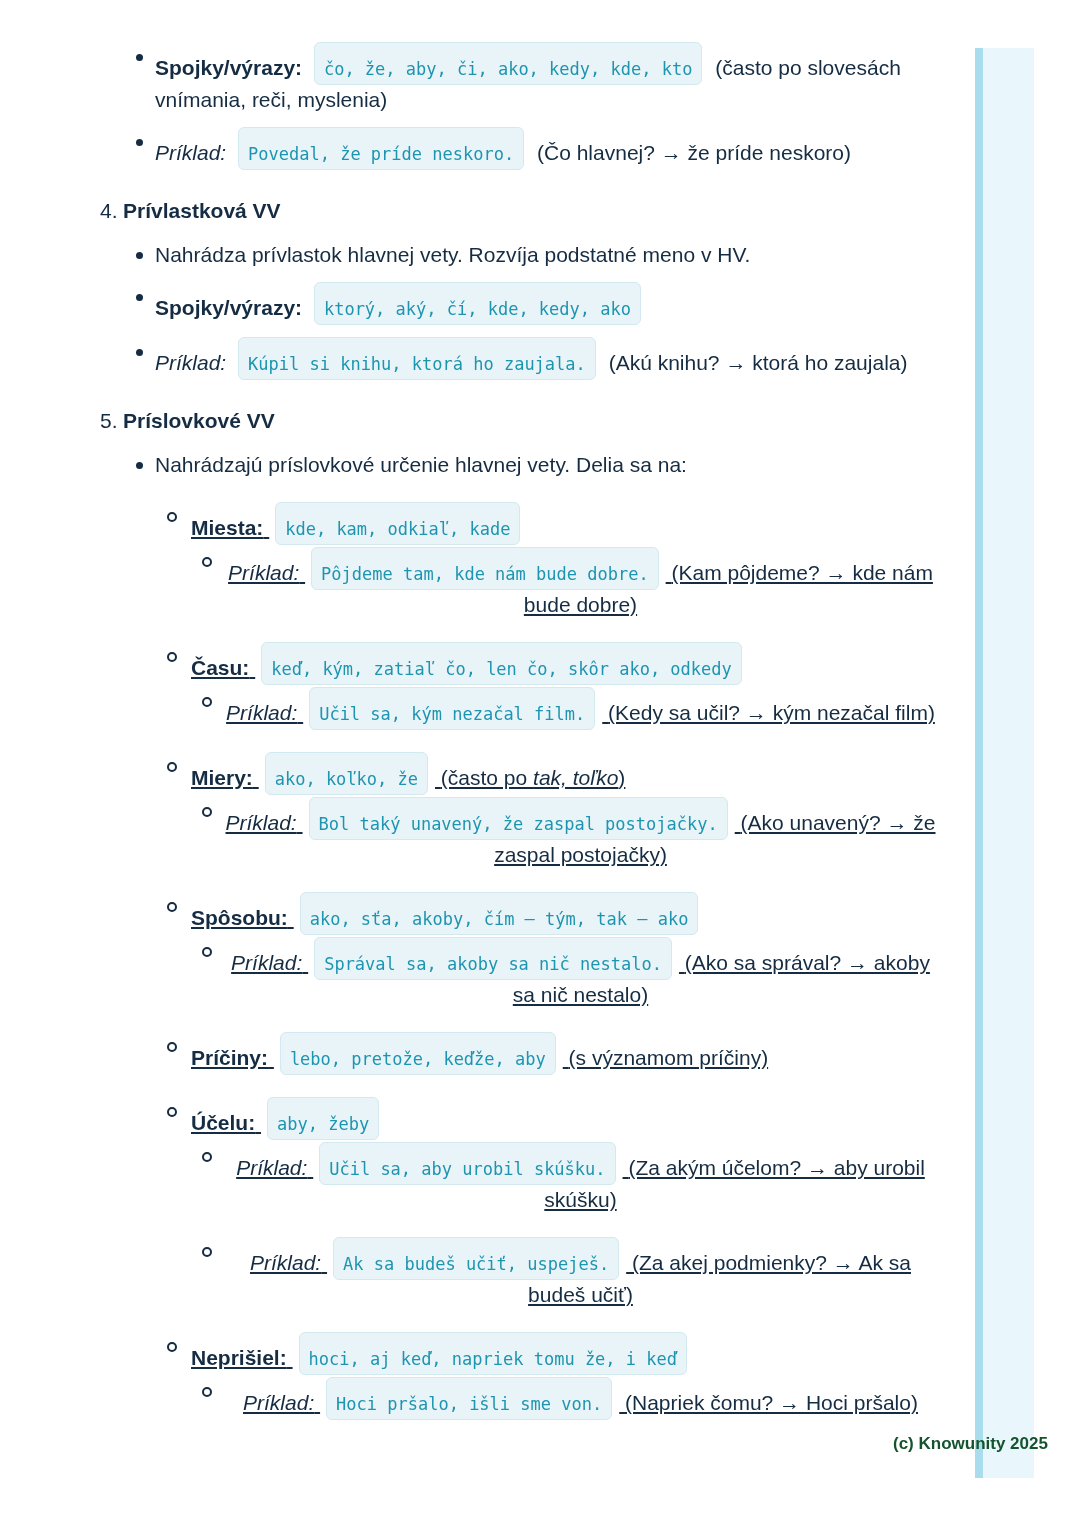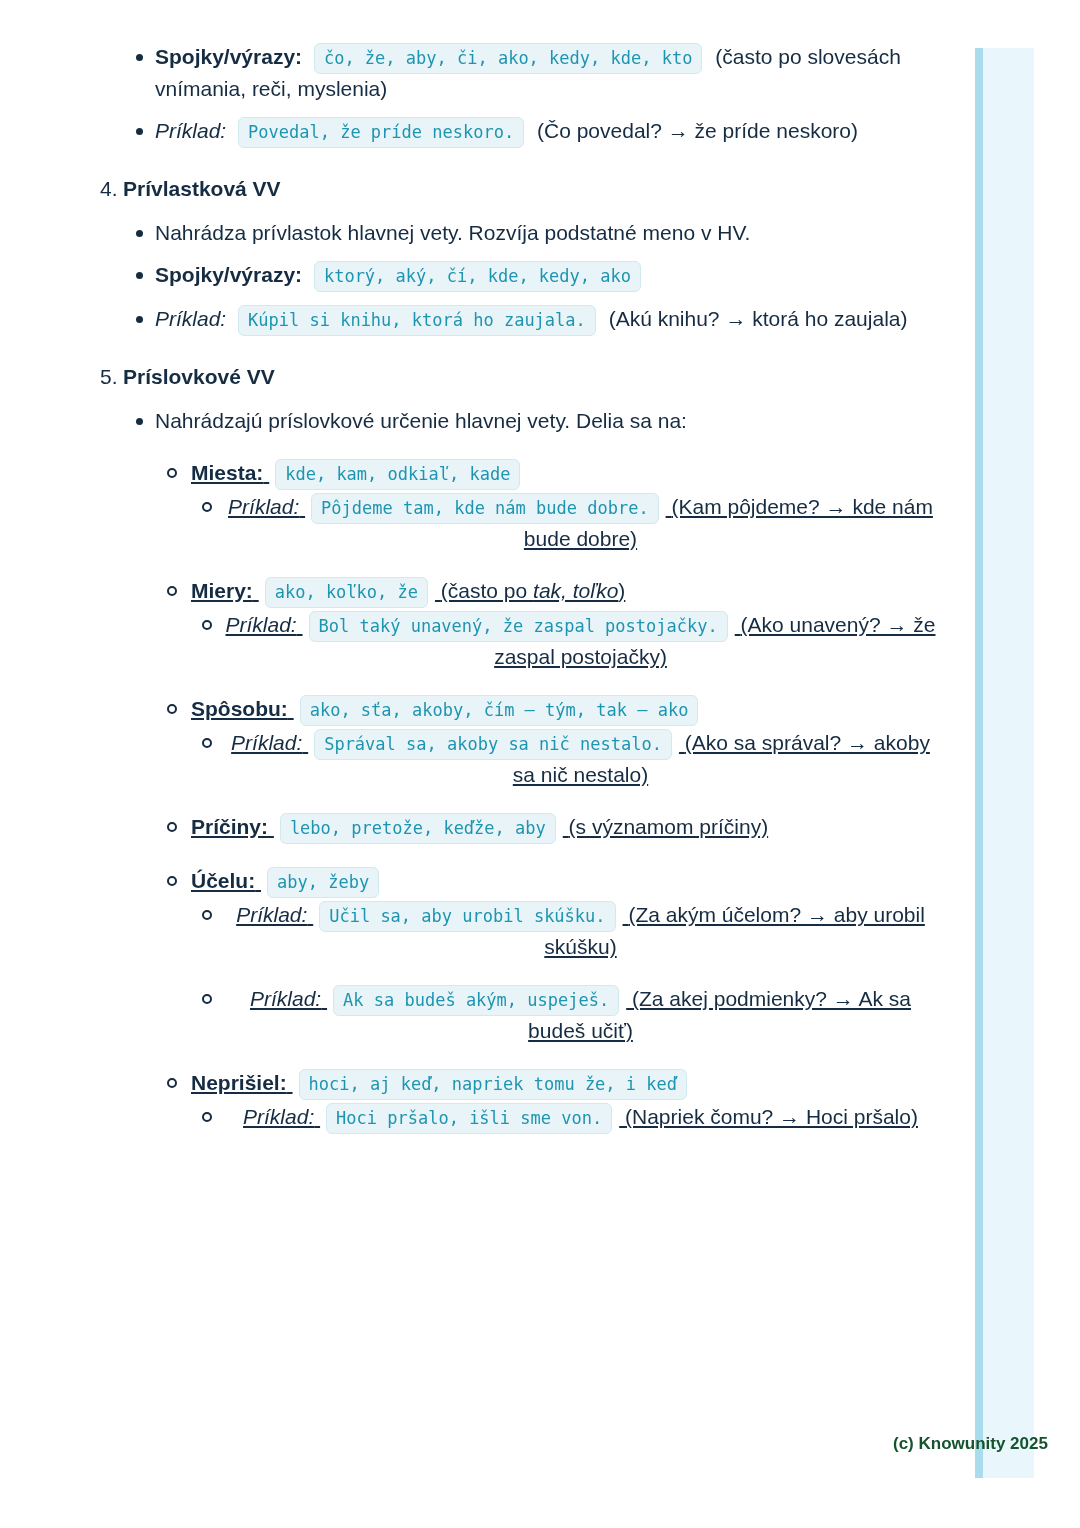--- a/index.html
+++ b/index.html
@@ -40,21 +40,21 @@
   .b{font-weight:bold;}
   .i{font-style:italic;}
   .code{
     font-family:"DejaVu Sans Mono", monospace;
     font-size:17px;
     line-height:20px;
     color:#1d95b1;
     background:#e9f4f8;
     border:1px solid #d3e9f0;
     border-radius:6px;
-    padding:4px 9px 5px 9px;
+    padding:16px 9px 5px 9px;
     margin:0 7px 0 6px;
     display:inline-block;
     white-space:nowrap;
     vertical-align:baseline;
   }
   .subgroup{margin-top:22px;text-decoration:underline;}
   .subgroup .li{margin-bottom:2px;}
   .strip-line{
     position:absolute;
     left:975px; top:48px;
@@ -88,21 +88,21 @@
   <div class="li l1">
     <span class="marker"></span>
     <span class="b">Spojky/výrazy:</span>
     <span class="code">čo, že, aby, či, ako, kedy, kde, kto</span>
     <span>(často po slovesách vnímania, reči, myslenia)</span>
   </div>
   <div class="li l1">
     <span class="marker"></span>
     <span class="i">Príklad:</span>
     <span class="code">Povedal, že príde neskoro.</span>
-    <span>(Čo povedal? → že príde neskoro)</span>
+    <span>(Čo hlavnej? → že príde neskoro)</span>
   </div>
 
   <div class="section-h">
     <span class="num">4.</span>
     <span class="title">Prívlastková VV</span>
   </div>
   <div class="li l1">
     <span class="marker"></span>
     <span>Nahrádza prívlastok hlavnej vety. Rozvíja podstatné meno v HV.</span>
   </div>
@@ -134,20 +134,33 @@
       <span class="code">kde, kam, odkiaľ, kade</span>
     </div>
     <div class="li l3">
       <span class="marker"></span>
       <span class="i">Príklad:</span>
       <span class="code">Pôjdeme tam, kde nám bude dobre.</span>
       <span>(Kam pôjdeme? → kde nám bude dobre)</span>
     </div>
   </div>
 
+  <div class="subgroup">
+    <div class="li l2">
+      <span class="marker"></span>
+      <span class="b">Času:</span>
+      <span class="code">keď, kým, zatiaľ čo, len čo, skôr ako, odkedy</span>
+    </div>
+    <div class="li l3">
+      <span class="marker"></span>
+      <span class="i">Príklad:</span>
+      <span class="code">Učil sa, kým nezačal film.</span>
+      <span>(Kedy sa učil? → kým nezačal film)</span>
+    </div>
+  </div>
 
   <div class="subgroup">
     <div class="li l2">
       <span class="marker"></span>
       <span class="b">Miery:</span>
       <span class="code">ako, koľko, že</span>
       <span>(často po </span><span class="i">tak, toľko</span><span>)</span>
     </div>
     <div class="li l3">
       <span class="marker"></span>
@@ -191,21 +204,21 @@
       <span class="i">Príklad:</span>
       <span class="code">Učil sa, aby urobil skúšku.</span>
       <span>(Za akým účelom? → aby urobil skúšku)</span>
     </div>
   </div>
 
   <div class="subgroup">
     <div class="li l3">
       <span class="marker"></span>
       <span class="i">Príklad:</span>
-      <span class="code">Ak sa budeš akým, uspeješ.</span>
+      <span class="code">Ak sa budeš učiť, uspeješ.</span>
       <span>(Za akej podmienky? → Ak sa budeš učiť)</span>
     </div>
   </div>
 
   <div class="subgroup">
     <div class="li l2">
       <span class="marker"></span>
       <span class="b">Neprišiel:</span>
       <span class="code">hoci, aj keď, napriek tomu že, i keď</span>
     </div>

